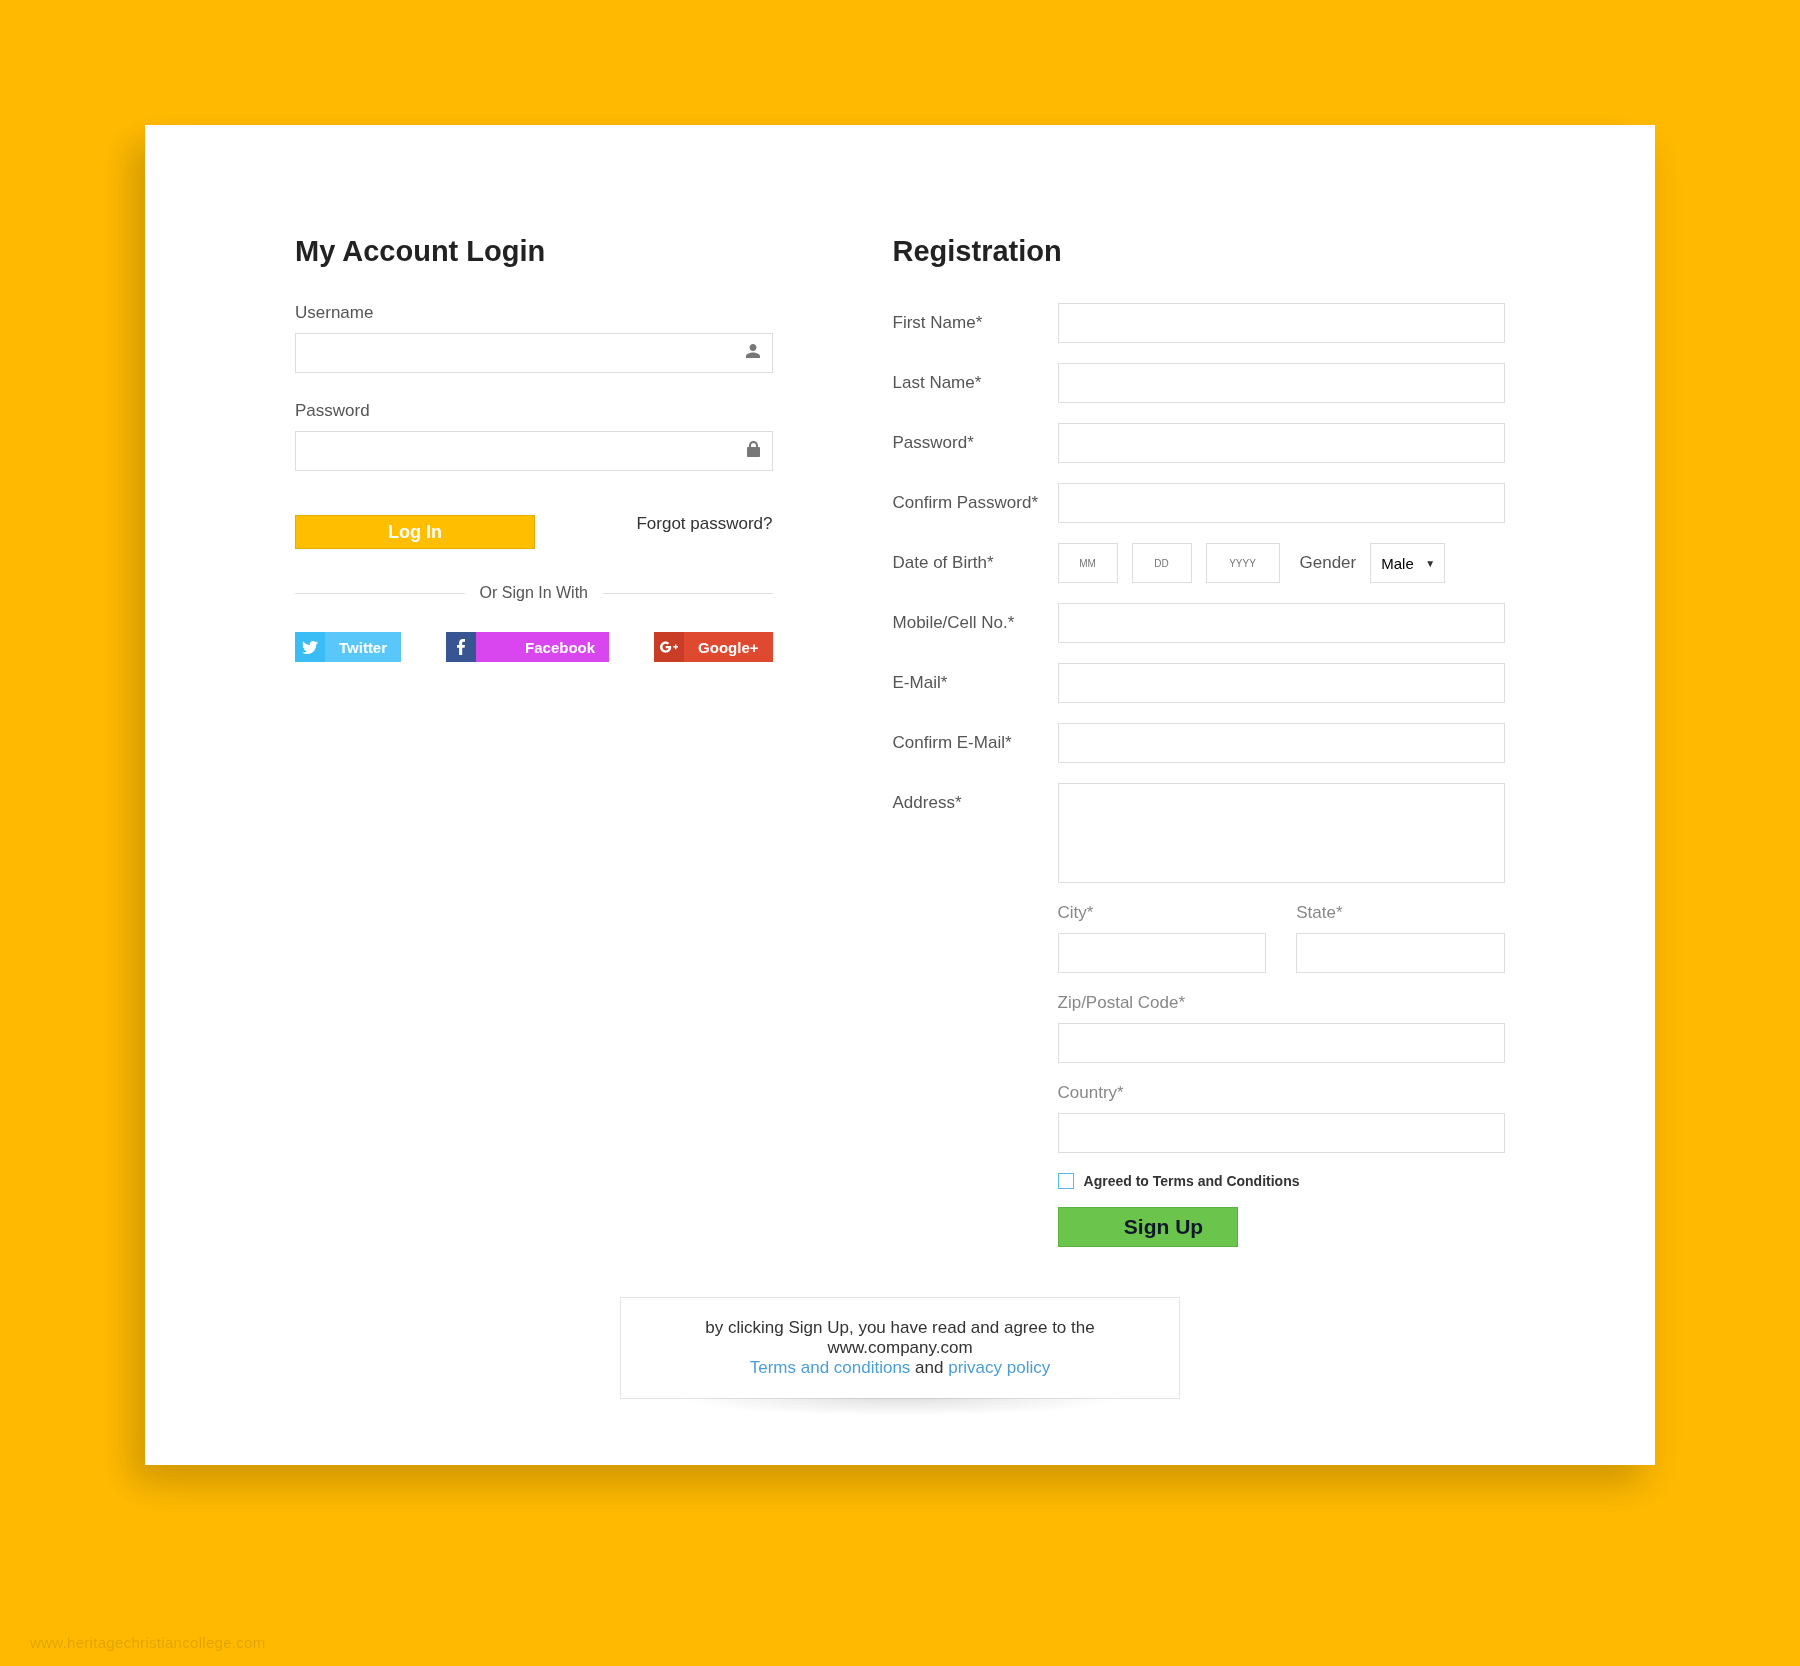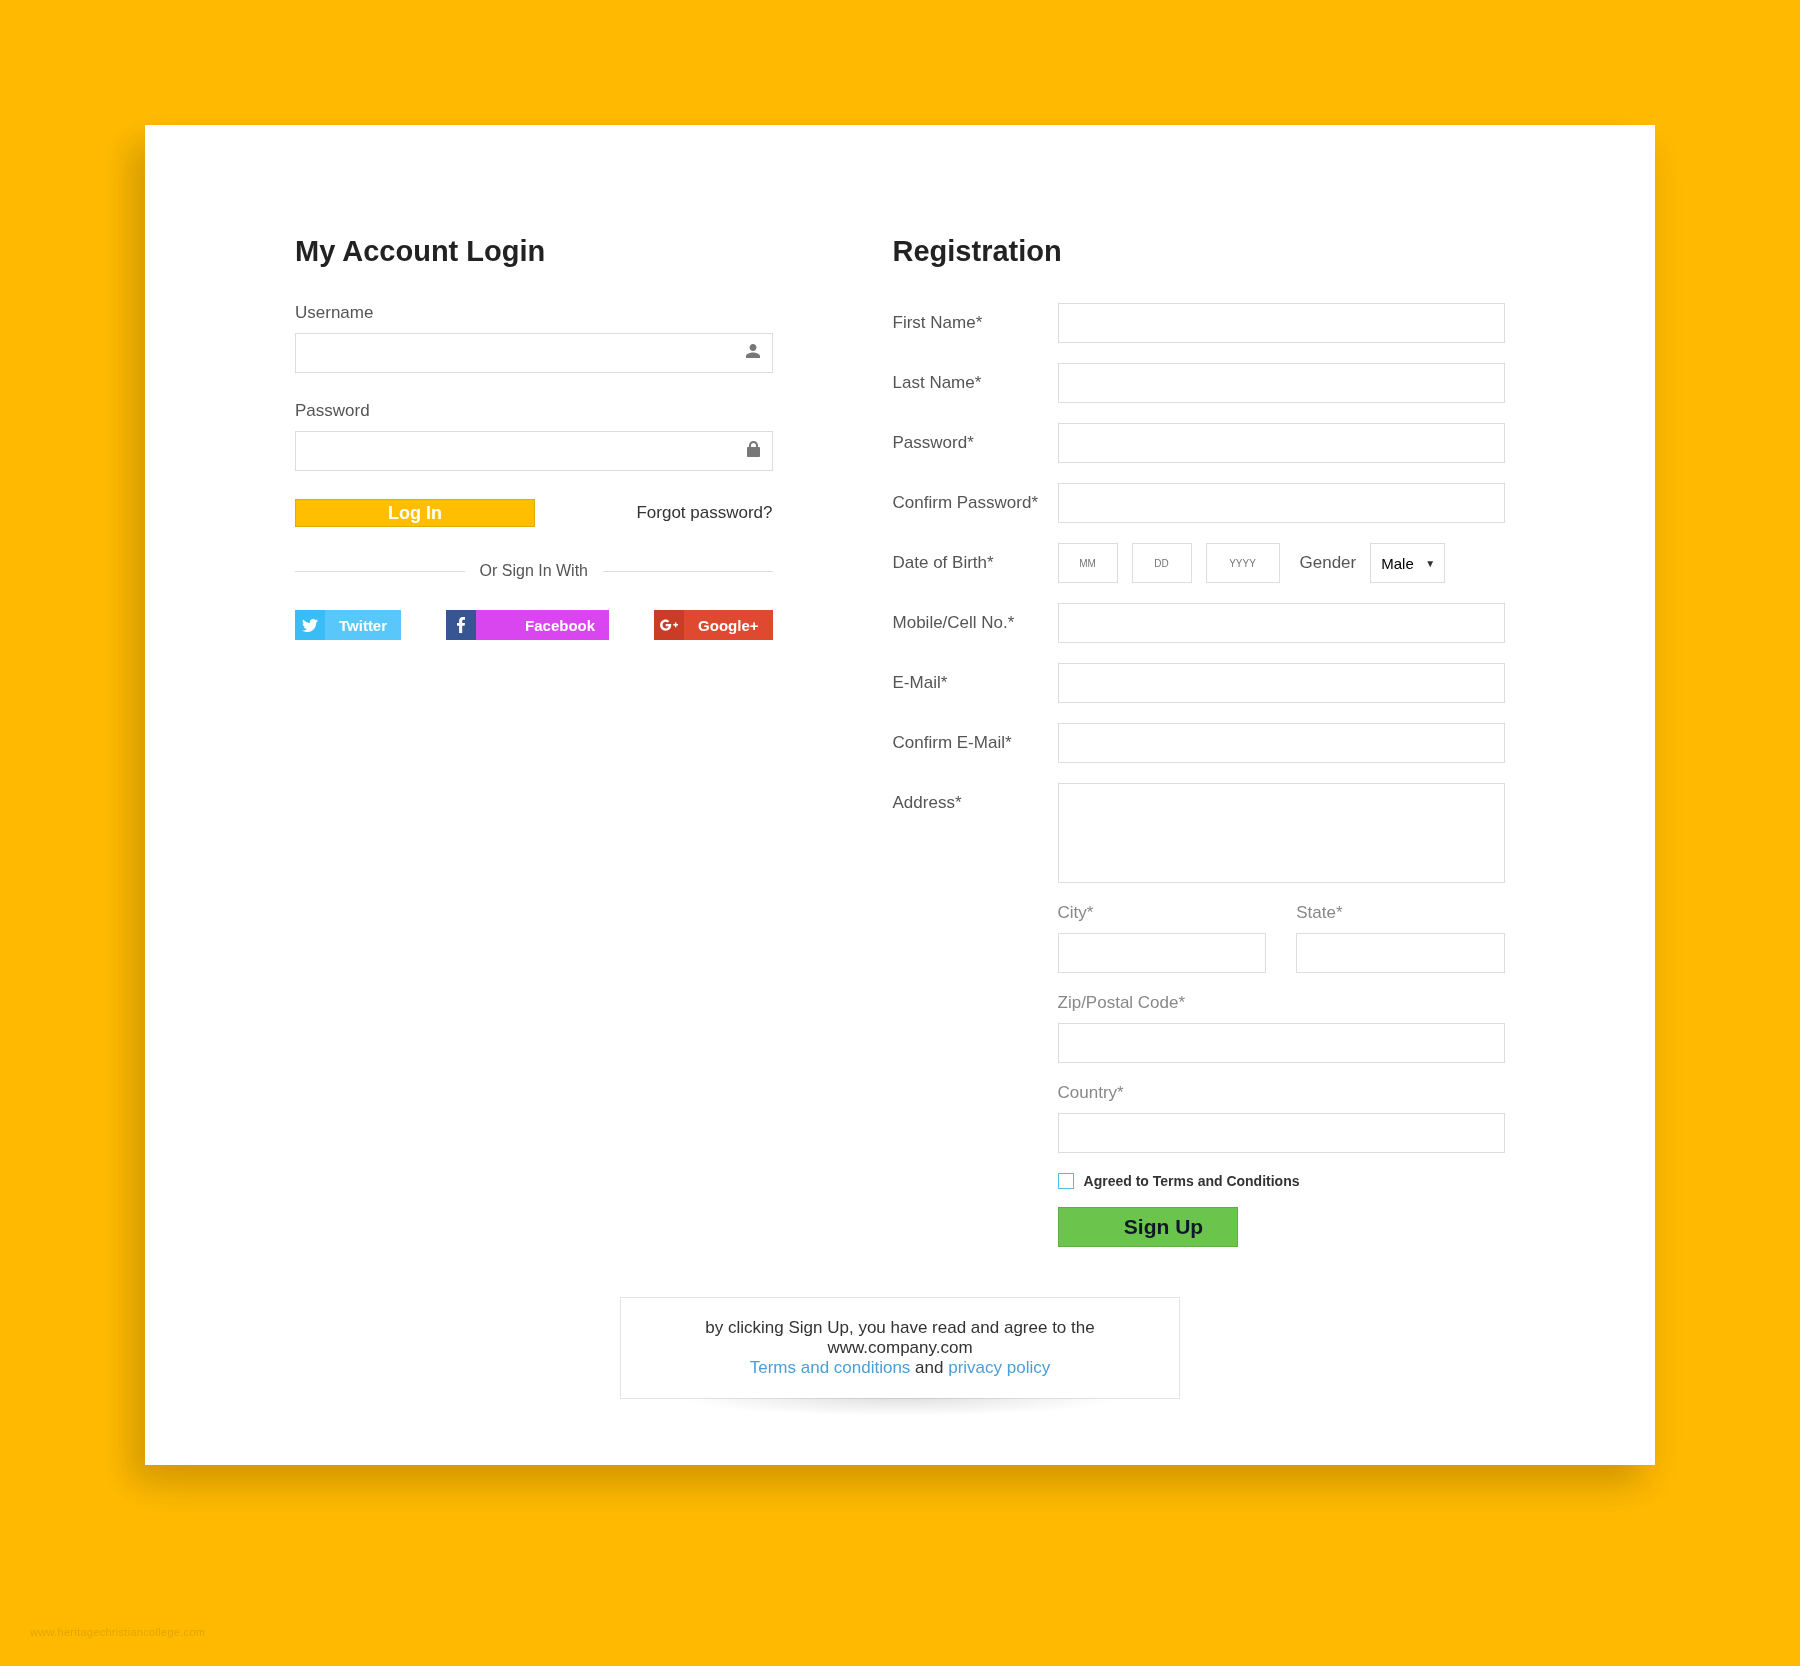--- a/index.html
+++ b/index.html
@@ -83,22 +83,23 @@
       margin-bottom: 35px;
     }
     
     .login-btn {
       background-color: #ffbf00;
       border: 1px solid #e5ac00;
       color: #fff;
       font-weight: 600;
       font-size: 18px;
       width: 240px;
-      height: 28px;
-      cursor: pointer;
+      height: 34px;
+      cursor: pointer;
+      margin-top: 16px;
     }
     
     .forgot-link {
       color: #333;
       font-size: 17px;
       cursor: pointer;
     }
     
     .divider-row {
       display: flex;
@@ -348,23 +349,23 @@
       background: radial-gradient(ellipse at top, rgba(0,0,0,0.12), transparent 70%);
     }
     
     .link {
       color: #4a9fd6;
       cursor: pointer;
     }
     
     .watermark {
       position: absolute;
-      bottom: 28px;
+      bottom: 15px;
       left: 30px;
-      font-size: 11px;
+      font-size: 15px;
       color: rgba(0,0,0,0.12);
       letter-spacing: 0.3px;
     }
   </style>
 </head>
 <body>
 
 <div class="main-card">
   <div class="columns">
 

